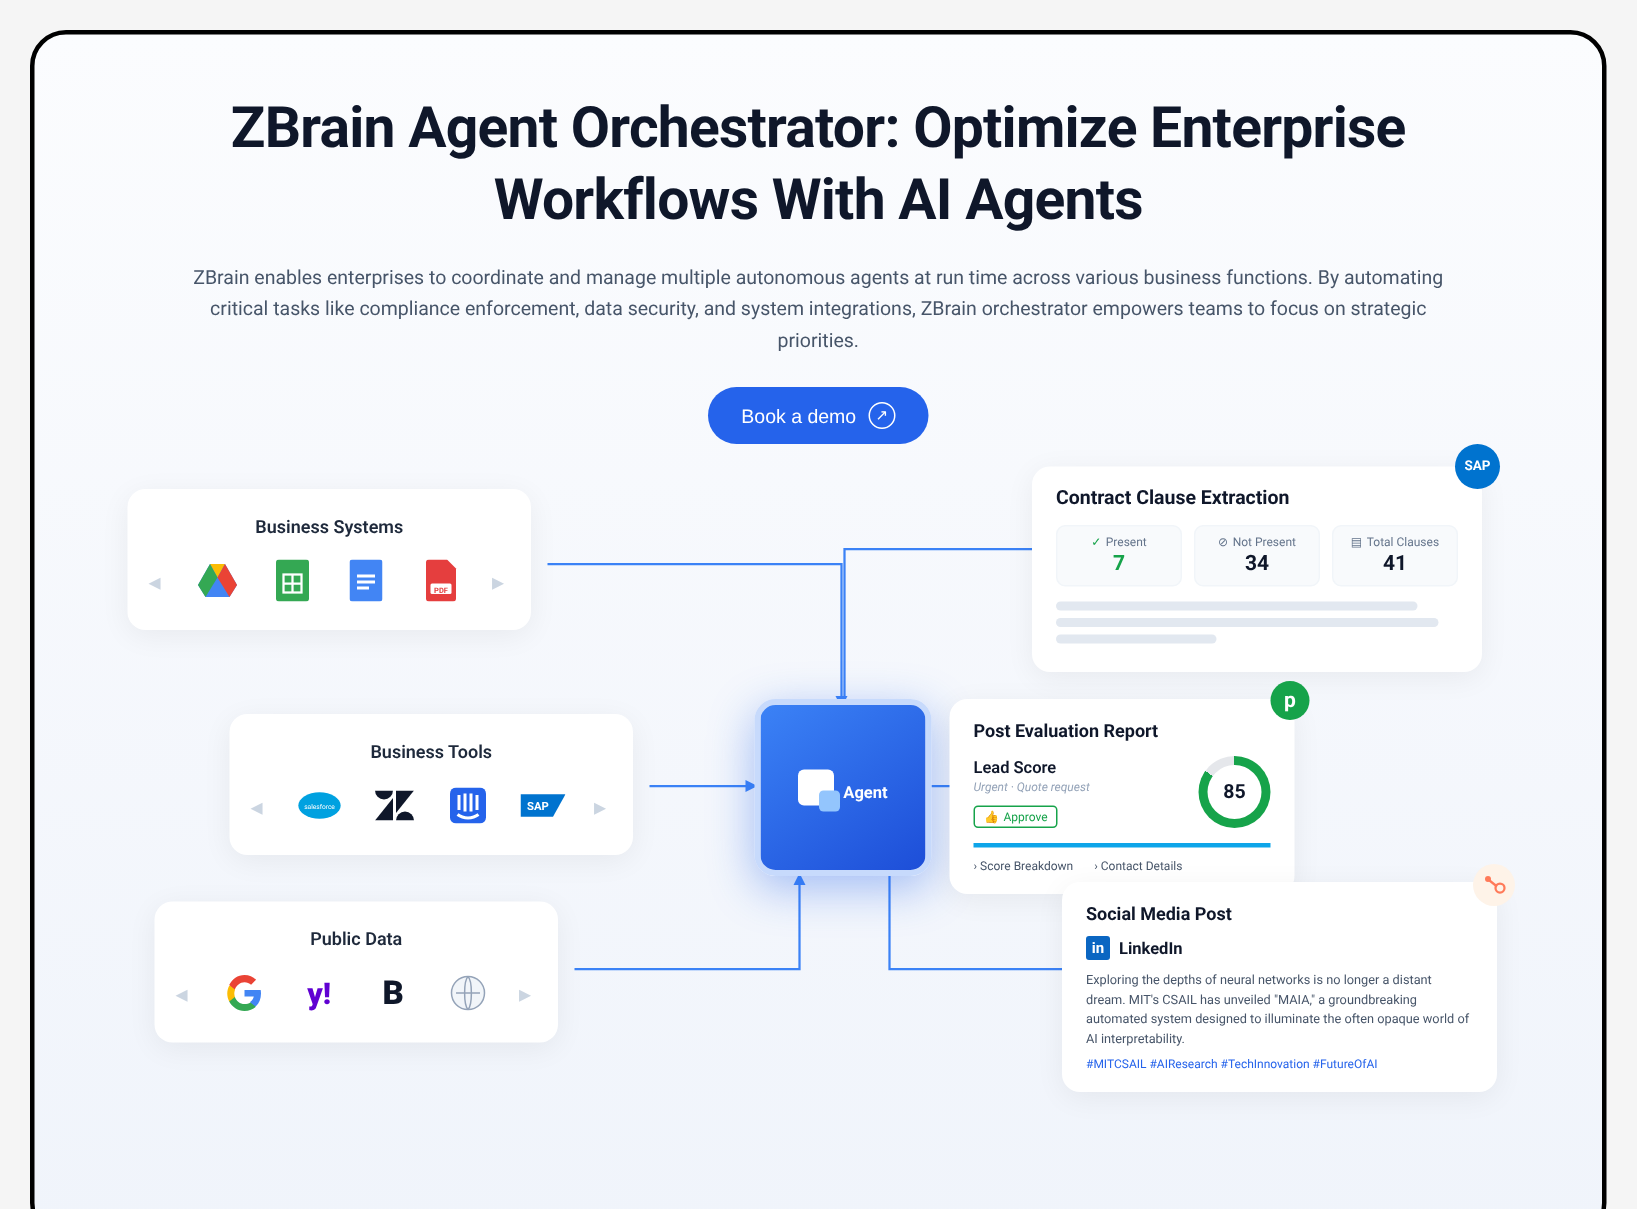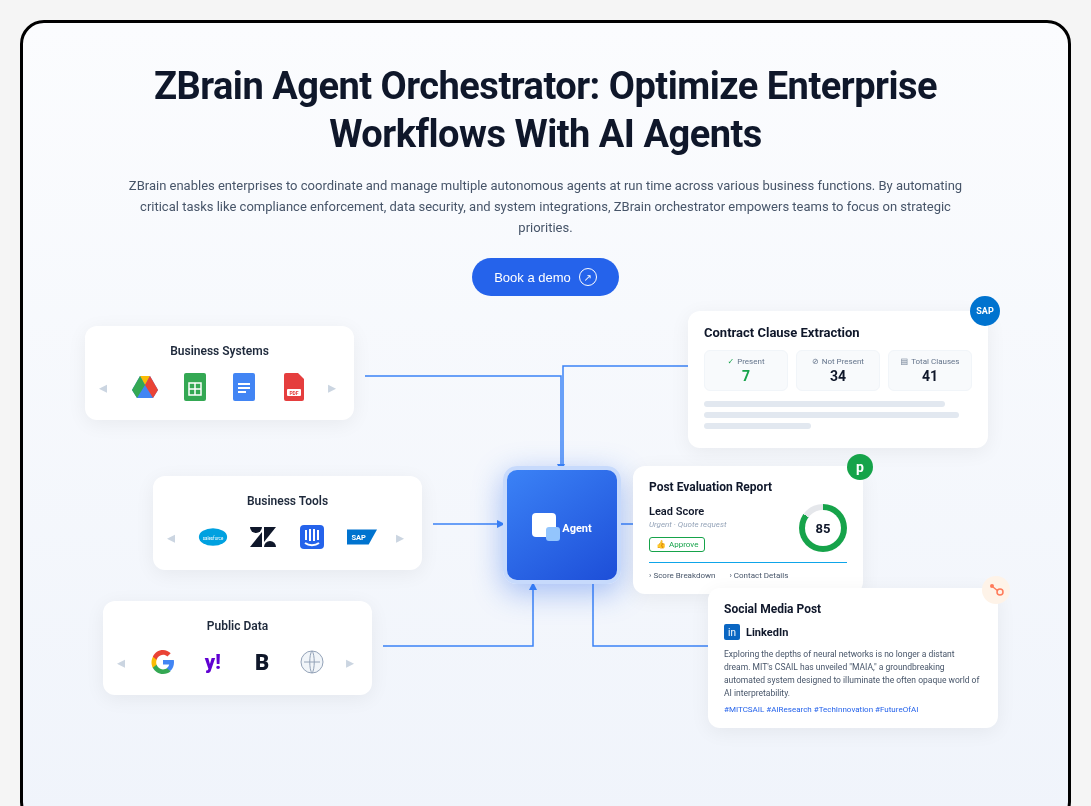--- a/index.html
+++ b/index.html
@@ -38,25 +38,25 @@
 .badge-p { position:absolute; top:-12px; right:-10px; width:26px; height:26px; background:#16a34a; border-radius:50%; color:#fff; font-size:14px; font-weight:700; display:flex; align-items:center; justify-content:center; }
 .badge-h { position:absolute; top:-12px; right:-12px; width:28px; height:28px; background:#fef3e8; border-radius:50%; display:flex; align-items:center; justify-content:center; }
 .card-le { top:140px; right:155px; width:230px; }
 .card-le h4 { font-size:12px; font-weight:700; color:#0f172a; margin-bottom:10px; }
 .le-body { display:flex; justify-content:space-between; align-items:center; }
 .le-left .ls { font-size:11px; font-weight:600; color:#0f172a; }
 .le-left .urg { font-size:8px; color:#94a3b8; margin-top:2px;font-style:italic; }
 .approve { display:inline-flex; align-items:center; gap:3px; margin-top:8px; border:1px solid #16a34a; color:#16a34a; font-size:8px; padding:2px 6px; border-radius:3px; }
 .ring { width:48px; height:48px; border-radius:50%; background:conic-gradient(#16a34a 0 85%,#e5e7eb 85% 100%); display:flex; align-items:center; justify-content:center; }
 .ring-inner { width:36px; height:36px; background:#fff; border-radius:50%; display:flex; align-items:center; justify-content:center; font-size:13px; font-weight:700; color:#0f172a; }
-.le-links { display:flex; gap:14px; margin-top:10px; padding-top:8px; border-top:1px solid #0ea5e9; font-size:8px; color:#475569; }
+.le-links { display:flex; gap:14px; margin-top:10px; padding-top:8px; border-top:3px solid #0ea5e9; font-size:8px; color:#475569; }
 .card-sm { top:262px; right:20px; width:290px; }
 .card-sm h4 { font-size:12px; font-weight:700; color:#0f172a; margin-bottom:8px; }
 .linkedin { display:flex; align-items:center; gap:6px; margin-bottom:8px; }
-.li-icon { width:16px; height:16px; background:#0a66c2; color:#fff; font-size:10px; font-weight:400; display:flex; align-items:center; justify-content:center; border-radius:2px; }
+.li-icon { width:16px; height:16px; background:#0a66c2; color:#fff; font-size:10px; font-weight:700; display:flex; align-items:center; justify-content:center; border-radius:2px; }
 .li-label { font-size:11px; font-weight:700; color:#0f172a; }
 .sm-text { font-size:8.5px; color:#475569; line-height:1.5; margin-bottom:6px; }
 .sm-tags { font-size:8px; color:#2563eb; }
 .connector { position:absolute; stroke:#3b82f6; stroke-width:1.5; fill:none; pointer-events:none; }
 .tri { fill:#3b82f6; }
 svg.conn { position:absolute; top:0; left:0; width:100%; height:100%; pointer-events:none; }
 </style>
 </head>
 <body>
 

